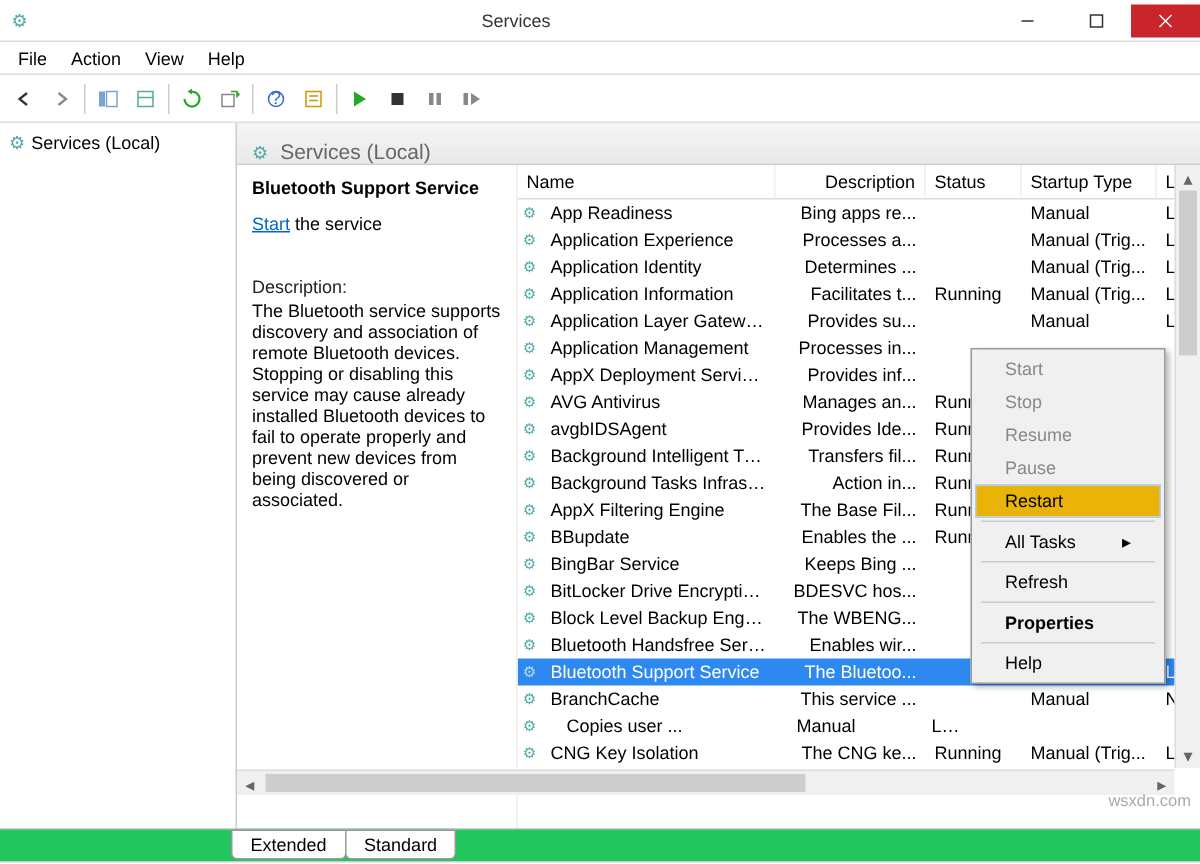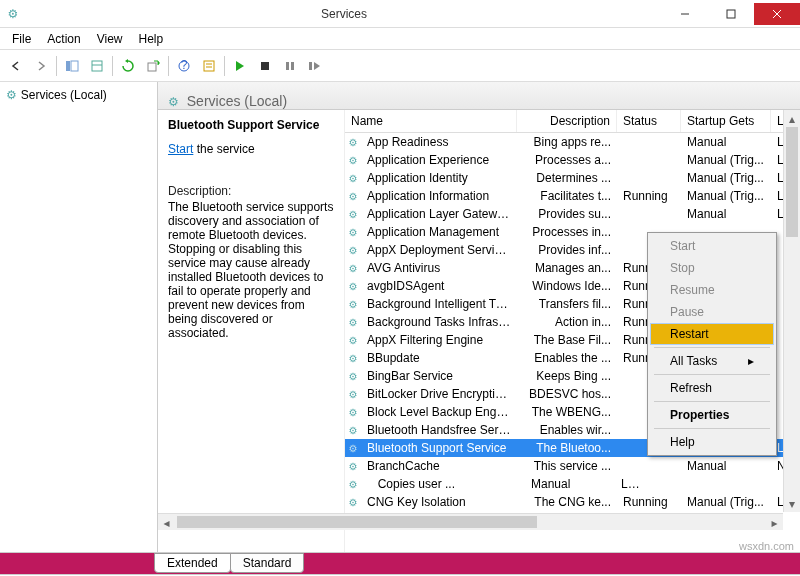--- a/index.html
+++ b/index.html
@@ -31,35 +31,35 @@
 .listwrap { flex:1; display:flex; flex-direction:column; overflow:hidden; border-left:1px solid #eee; }
 .cols { display:flex; background:#fff; border-bottom:1px solid #ddd; }
 .col { padding:4px 6px; border-right:1px solid #eee; overflow:hidden; white-space:nowrap; text-overflow:ellipsis; }
 .c-name { width:172px; } .c-desc { width:100px;text-align:right; } .c-stat { width:64px; } .c-type { width:90px; } .c-log { width:28px; }
 .rows { flex:1; overflow:hidden; }
 .row { display:flex; height:18px; align-items:center; }
 .row.selected { background:#2d89ef; color:#fff; }
 .rc { padding:0 6px; overflow:hidden; white-space:nowrap; text-overflow:ellipsis; }
 .ricon { width:16px; text-align:center; color:#5aa; font-size:10px; }
 .row.selected .ricon { color:#bde; }
-.tabs { height:22px; border-top:1px solid #ccc; padding-left:154px; display:flex; align-items:flex-end; background:#be185d; }
+.tabs { height:22px; border-top:1px solid #ccc; padding-left:154px; display:flex; align-items:flex-end; background:#22c55e; }
 .tab { padding:2px 12px; border:1px solid #999; border-radius:0 0 4px 4px; background:#fdfdfd; margin-right:-1px; position:relative; top:-1px; }
 .tab.active { background:#fff; }
 .statusbar { height:22px; border-top:1px solid #ccc; padding:2px 6px; display:flex; align-items:center; }
 .scrolltrack { position:absolute; right:0; top:28px; width:17px; bottom:40px; background:#f0f0f0; border-left:1px solid #ddd; }
 .sarrow { height:17px; display:flex; align-items:center; justify-content:center; color:#666; }
 .sthumb { position:absolute; top:17px; left:2px; right:2px; height:110px; background:#cdcdcd; }
 .hscroll { position:absolute; bottom:22px; left:0; right:17px; height:17px; background:#f0f0f0; border-top:1px solid #ddd; display:flex; }
 .ctxmenu { position:absolute; left:647px; top:232px; width:130px; background:#f0f0f0; border:1px solid #999; box-shadow:2px 2px 4px rgba(0,0,0,.3); padding:2px; z-index:10; }
 .ctxitem { padding:4px 20px; }
 .ctxitem.disabled { color:#888; }
 .ctxitem.hover { background:#eab308; border:1px solid #aecff7; padding:3px 19px; }
 .ctxsep { height:1px; background:#ccc; margin:2px 4px; }
 .ctxarrow { float:right; }
-.watermark { position:absolute; right:6px; bottom:24px; color:#aaa; font-size:11px; }
+.watermark { position:absolute; right:6px; bottom:36px; color:#aaa; font-size:11px; }
 svg { display:block; }
 </style>
 </head>
 <body>
 
 <div class="titlebar">
   <div class="title-icon">⚙</div>
   <div class="title-text">Services</div>
   <div class="winbtns">
     <div class="winbtn">
@@ -185,21 +185,21 @@
         </div>
         <br><br>
         <div class="desc-label">Description:</div>
         <div class="desc-text">The Bluetooth service supports discovery and association of remote Bluetooth devices.  Stopping or disabling this service may cause already installed Bluetooth devices to fail to operate properly and prevent new devices from being discovered or associated.</div>
       </div>
       <div class="listwrap">
         <div class="cols">
           <div class="col c-name">Name</div>
           <div class="col c-desc">Description</div>
           <div class="col c-stat">Status</div>
-          <div class="col c-type">Startup Gets</div>
+          <div class="col c-type">Startup Type</div>
           <div class="col c-log">Log</div>
         </div>
         <div class="rows" id="rows">
             <div class="row">
               <span class="ricon">⚙</span>
               <span class="rc" style="width:156px">App Readiness</span>
               <span class="rc c-desc">Bing apps re...</span>
               <span class="rc c-stat"></span>
               <span class="rc c-type">Manual</span>
               <span class="rc c-log">Loc</span>
@@ -256,21 +256,21 @@
               <span class="ricon">⚙</span>
               <span class="rc" style="width:156px">AVG Antivirus</span>
               <span class="rc c-desc">Manages an...</span>
               <span class="rc c-stat">Runni</span>
               <span class="rc c-type"></span>
               <span class="rc c-log"></span>
             </div>
             <div class="row">
               <span class="ricon">⚙</span>
               <span class="rc" style="width:156px">avgbIDSAgent</span>
-              <span class="rc c-desc">Windows Ide...</span>
+              <span class="rc c-desc">Provides Ide...</span>
               <span class="rc c-stat">Runni</span>
               <span class="rc c-type"></span>
               <span class="rc c-log"></span>
             </div>
             <div class="row">
               <span class="ricon">⚙</span>
               <span class="rc" style="width:156px">Background Intelligent Tran...</span>
               <span class="rc c-desc">Transfers fil...</span>
               <span class="rc c-stat">Runni</span>
               <span class="rc c-type"></span>

